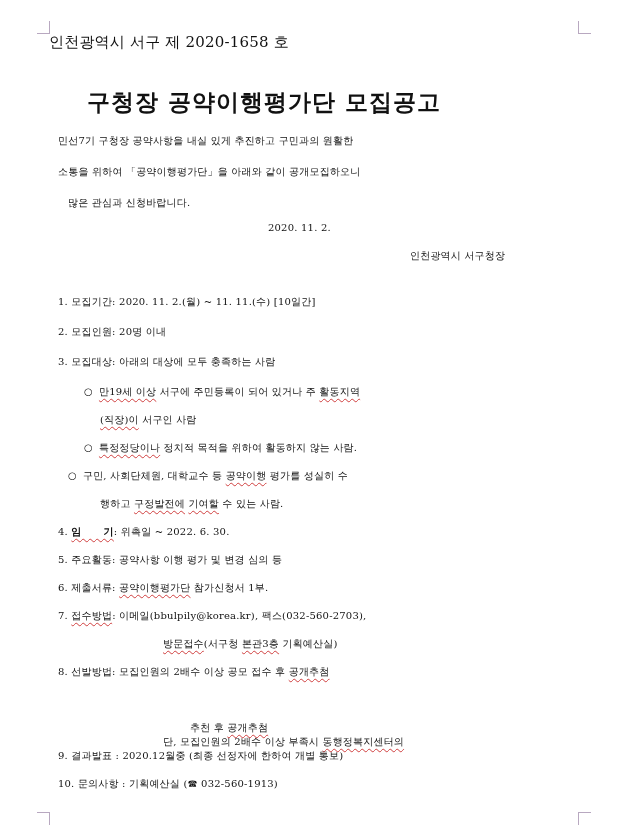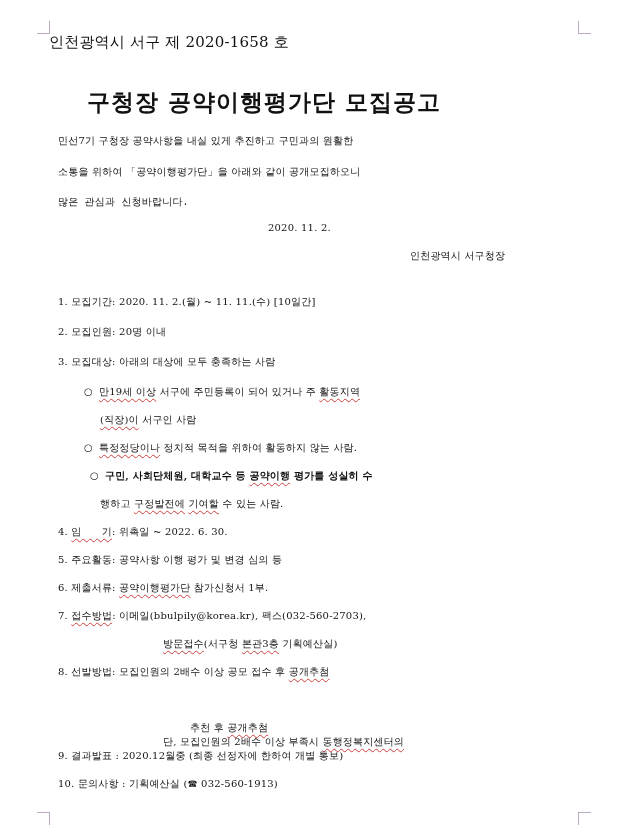--- a/index.html
+++ b/index.html
@@ -34,46 +34,46 @@
 <div class="corner c-tl"></div>
 <div class="corner c-tr"></div>
 <div class="corner c-bl"></div>
 <div class="corner c-br"></div>
 
 <div class="line docno">인천광역시 서구 제 2020-1658 호</div>
 <div class="line title">구청장 공약이행평가단 모집공고</div>
 
 <div class="line" style="left:58px; top:131px;">민선7기 구청장 공약사항을 내실 있게 추진하고 구민과의 원활한</div>
 <div class="line" style="left:58px; top:162px;">소통을 위하여 「공약이행평가단」을 아래와 같이 공개모집하오니</div>
-<div class="line" style="left:58px; top:193px;font-family:Liberation Mono, monospace;">많은 관심과 신청바랍니다.</div>
+<div class="line" style="left:68px; top:193px;">많은 관심과 신청바랍니다.</div>
 <div class="line" style="left:268px; top:218px;">2020. 11. 2.</div>
 <div class="line" style="left:410px; top:246px;text-align:right;">인천광역시 서구청장</div>
 
 <div class="line" style="left:58px; top:292px;">1. 모집기간: 2020. 11. 2.(월) ~ 11. 11.(수) [10일간]</div>
 <div class="line" style="left:58px; top:322px;">2. 모집인원: 20명 이내</div>
 <div class="line" style="left:58px; top:352px;">3. 모집대상: 아래의 대상에 모두 충족하는 사람</div>
 
 <div class="line" style="left:84px; top:382px;">
   <span class="circ">○</span><span class="sq">만19세 이상</span><span> 서구에 주민등록이 되어 있거나 주 </span><span class="sq">활동지역</span>
 </div>
 <div class="line" style="left:100px; top:410px;">
   <span class="sq">(직장)이</span><span> 서구인 사람</span>
 </div>
 <div class="line" style="left:84px; top:438px;">
   <span class="circ">○</span><span class="sq">특정정당이나</span><span> 정치적 목적을 위하여 활동하지 않는 사람.</span>
 </div>
-<div class="line" style="left:90px; top:466px;font-weight:bold;">
+<div class="line" style="left:68px; top:466px;">
   <span class="circ">○</span><span>구민, 사회단체원, 대학교수 등 </span><span class="sq">공약이행</span><span> 평가를 성실히 수</span>
 </div>
 <div class="line" style="left:100px; top:494px;">
   <span>행하고 </span><span class="sq">구정발전에</span><span> </span><span class="sq">기여할</span><span> 수 있는 사람.</span>
 </div>
 
 <div class="line" style="left:58px; top:522px;">
-  <span>4. </span><span class="sq" style="white-space:pre;">임      기</span><span>: 위촉일 ~ 2022. 6. 30.</span>
+  <span>4. </span><span class="sq" style="white-space:pre;font-weight:bold;">임      기</span><span>: 위촉일 ~ 2022. 6. 30.</span>
 </div>
 <div class="line" style="left:58px; top:550px;">5. 주요활동: 공약사항 이행 평가 및 변경 심의 등</div>
 <div class="line" style="left:58px; top:578px;">
   <span>6. 제출서류: </span><span class="sq">공약이행평가단</span><span> 참가신청서 1부.</span>
 </div>
 <div class="line" style="left:58px; top:606px;">
   <span>7. </span><span class="sq">접수방법</span><span>: 이메일(bbulpily@korea.kr), 팩스(032-560-2703),</span>
 </div>
 <div class="line" style="left:163px; top:634px;">
   <span class="sq">방문접수</span><span>(서구청 </span><span class="sq">본관3층</span><span> 기획예산실)</span>

